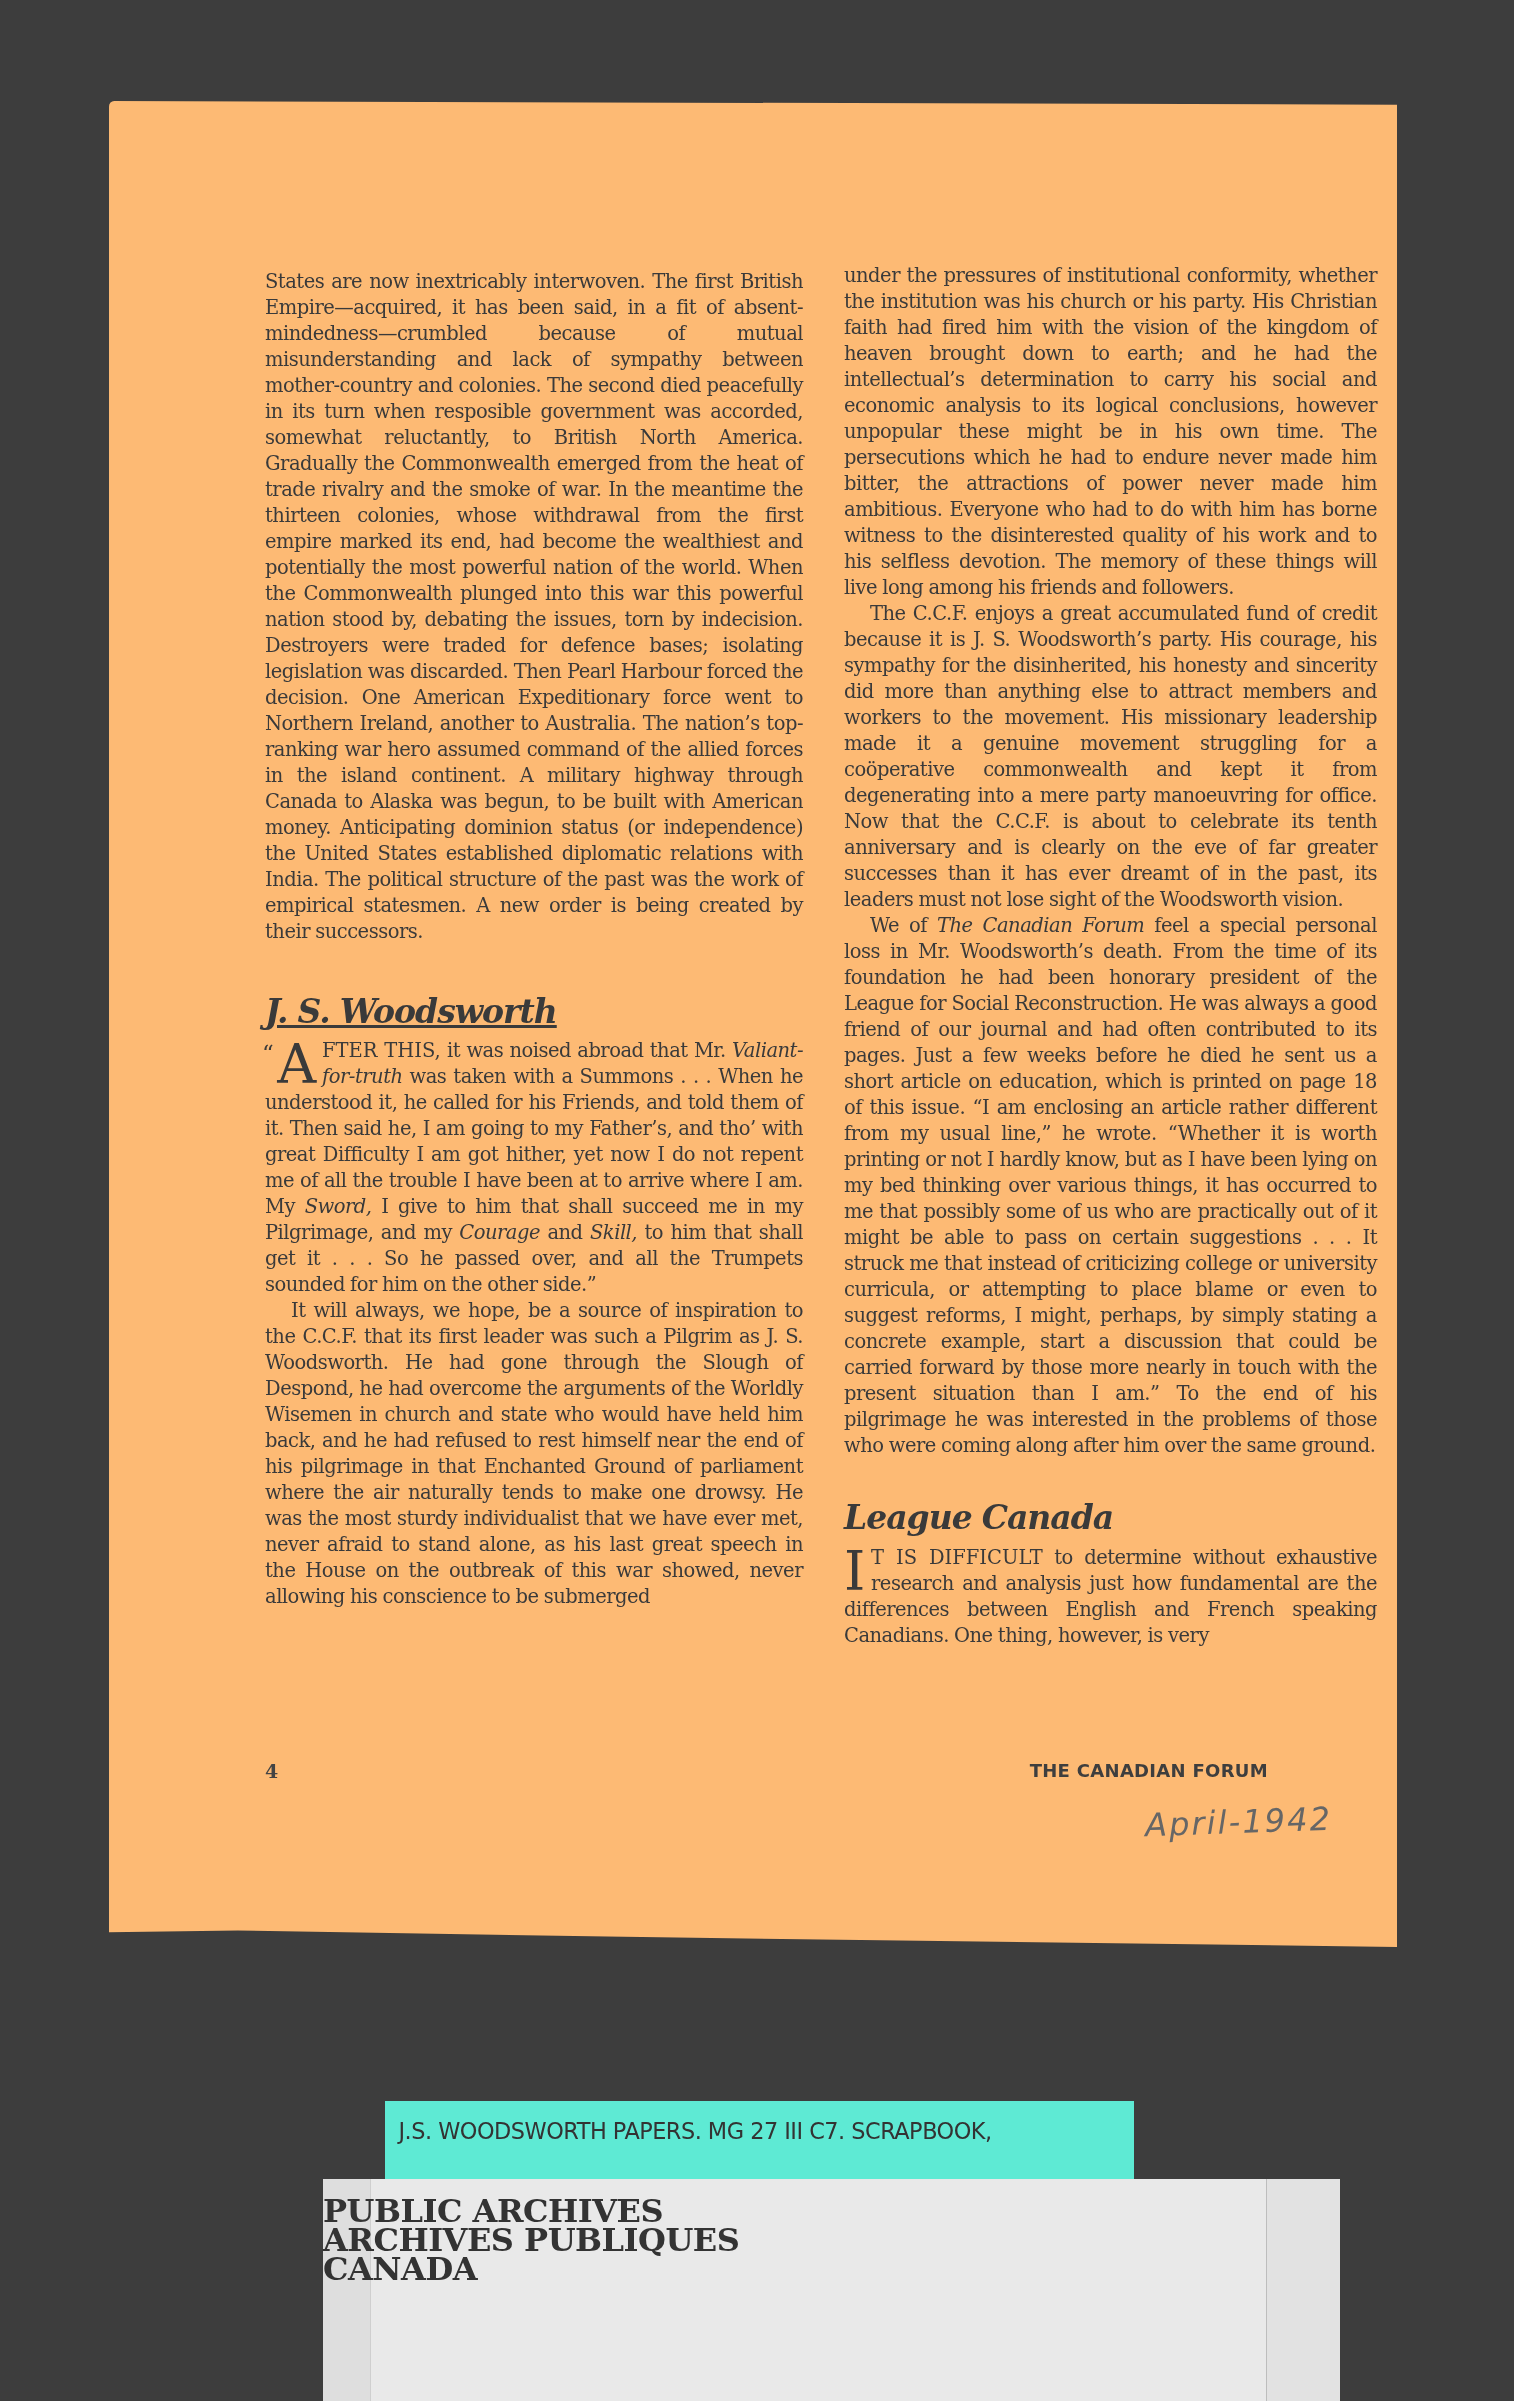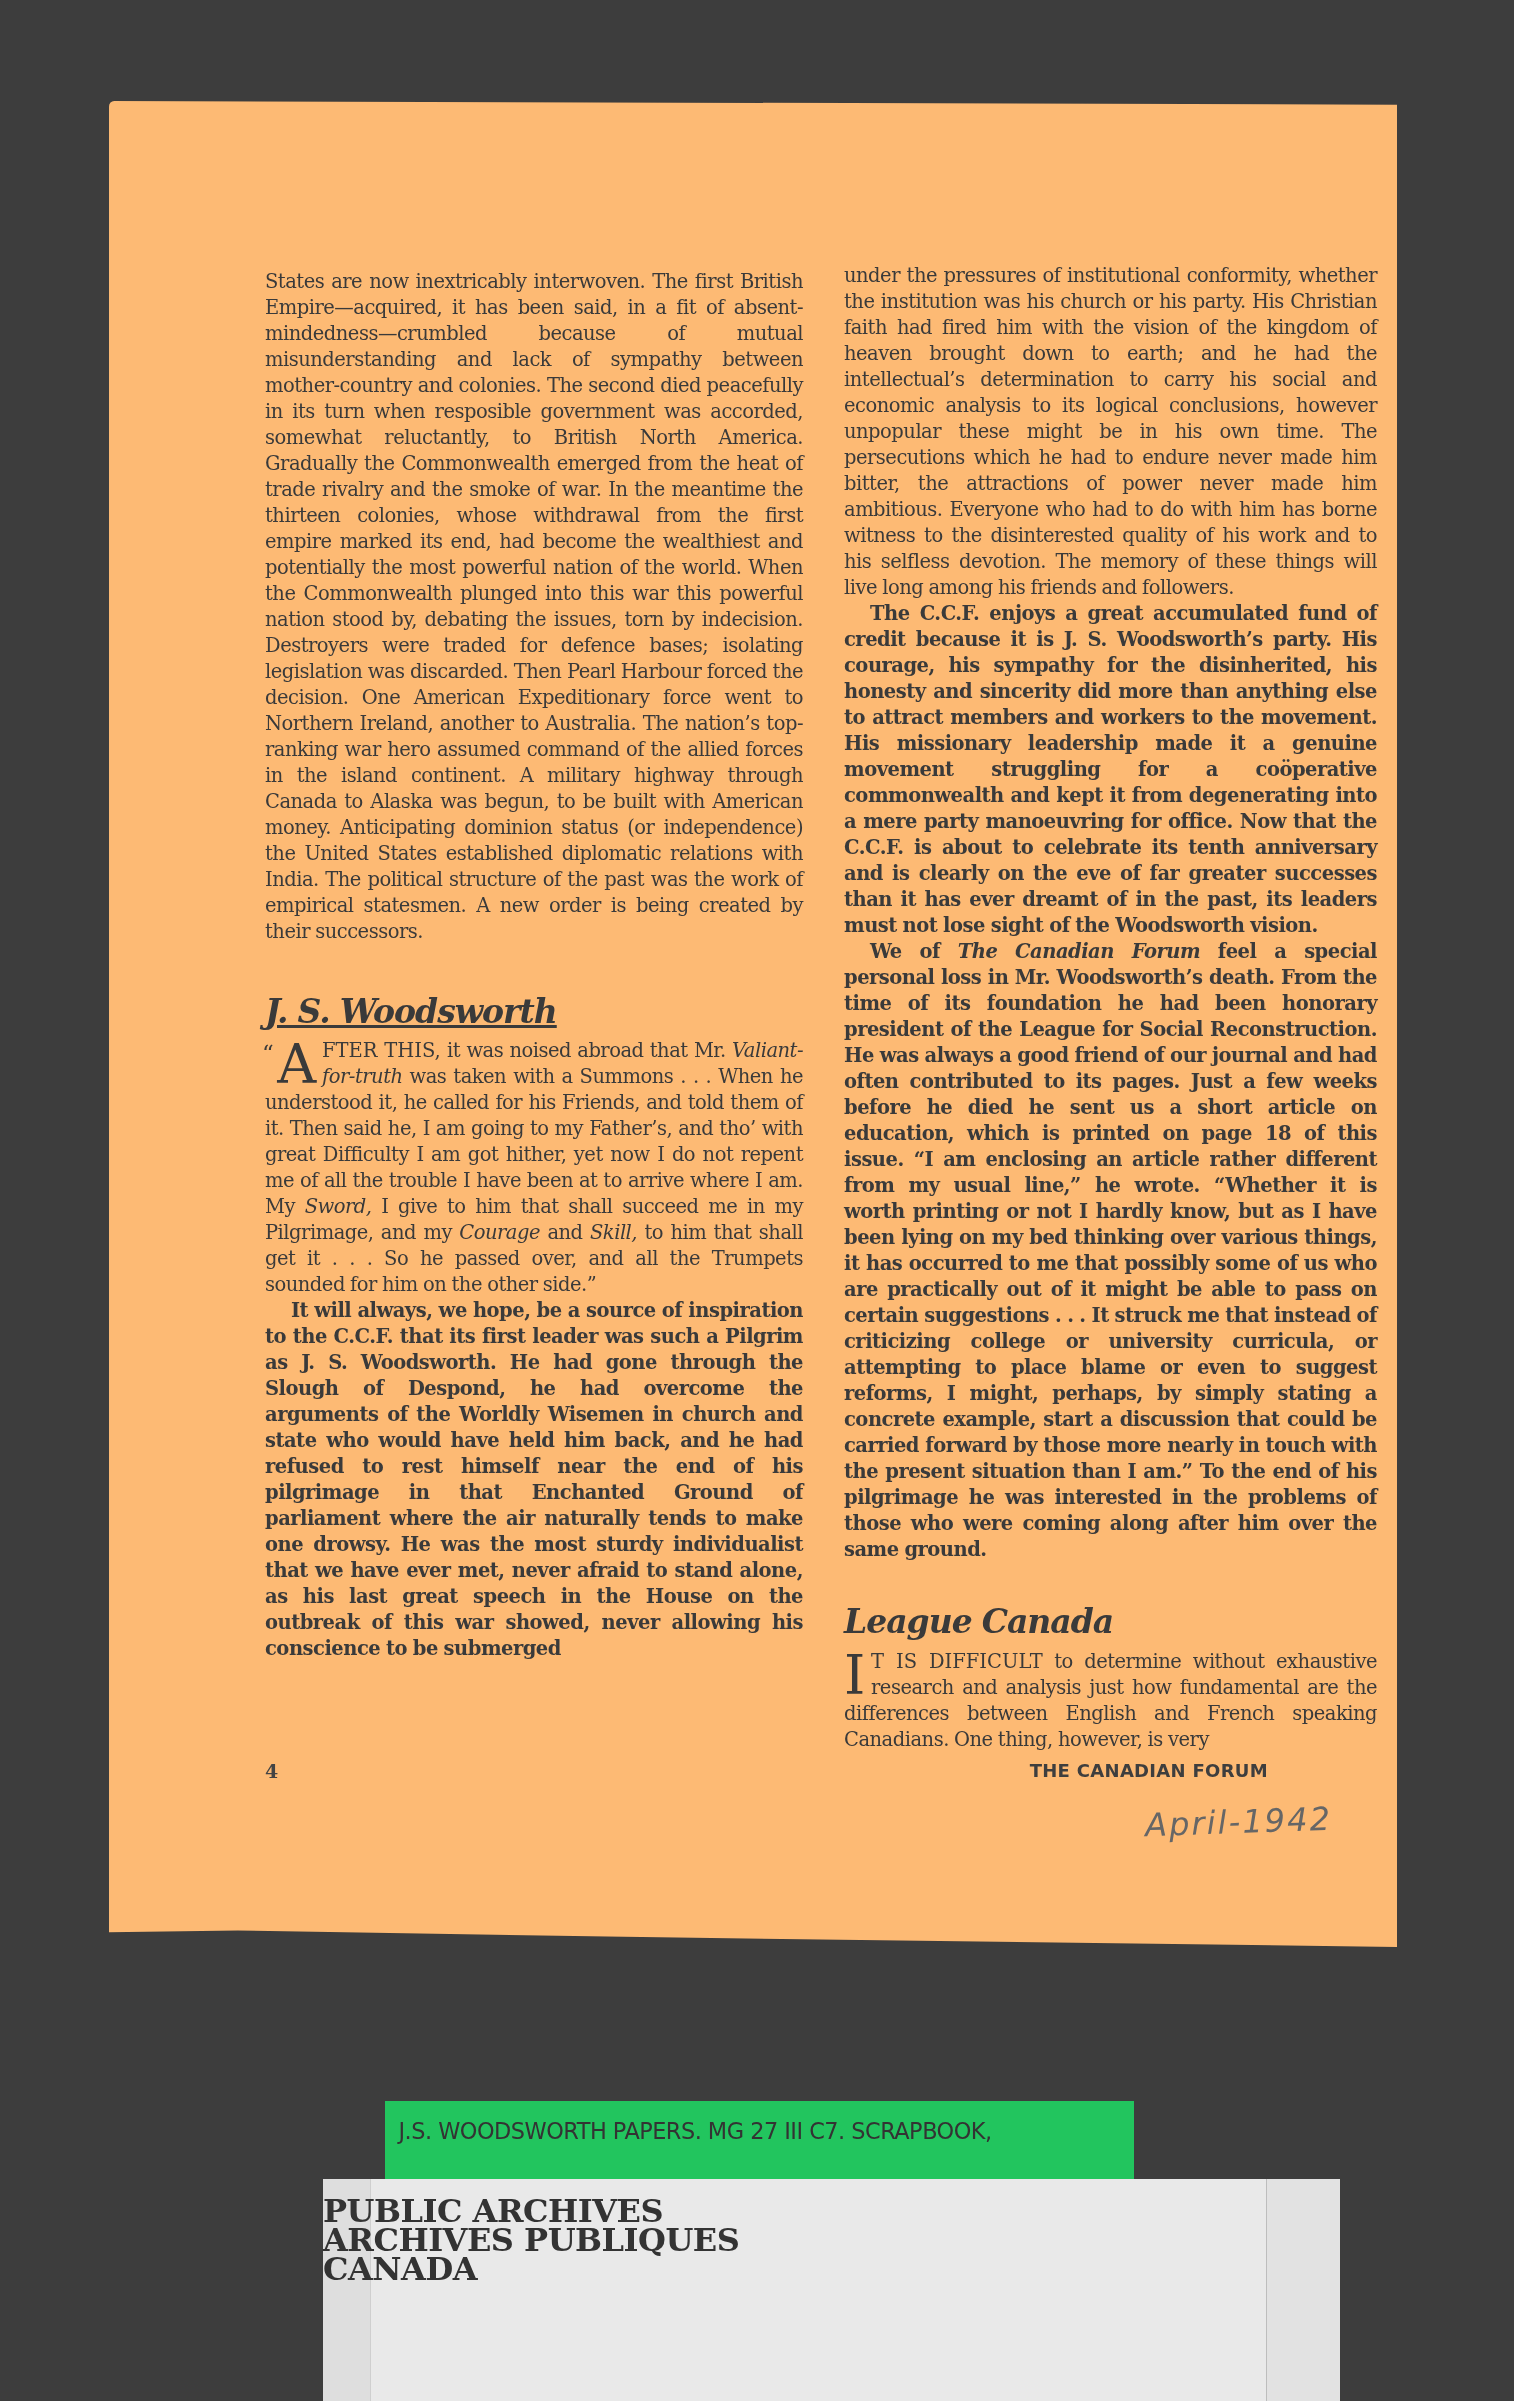--- a/index.html
+++ b/index.html
@@ -17,21 +17,21 @@
   .col {
     position: absolute; top: 168px;
     font-family: "DejaVu Serif", serif;
     font-size: 19.5px; line-height: 26px;
     color: #3a3a3a; text-align: justify; letter-spacing: -0.5px; word-spacing: -0.5px;
     hyphens: manual;
   }
   .col.left { left: 156px; width: 538px; }
   .col.right { left: 735px; width: 533px; top: 162px; }
   .col p { margin: 0; }
-  .col p.indent { text-indent: 26px; font-weight: bold; }
+  .col p.indent { text-indent: 26px; }
   .heading {
     font-family: "DejaVu Serif", serif; font-style: italic; font-weight: bold;
     font-size: 33px; line-height: 42px; color: #3a3a3a; letter-spacing: -1px;
     margin: 0;
   }
   .heading.woods { margin-top: 46px; margin-bottom: 5.2px; text-decoration: underline; }
   .heading.french { margin-top: 38px; margin-bottom: 6.2px; }
   .dropcap-wrap { position: relative; }
   .dropcap {
     float: left; font-size: 54px; line-height: 43px; font-weight: normal;
@@ -48,21 +48,21 @@
     position: absolute; right: 129px; top: 1659px; font-family: "DejaVu Sans", sans-serif;
     font-weight: bold; font-size: 18px; letter-spacing: 0.3px; color: #3e3e3e;
   }
   .handwritten {
     position: absolute; left: 1036px; top: 1702px; font-family: "DejaVu Sans", sans-serif;
     font-style: italic; font-size: 32px; color: #666; letter-spacing: 2.1px; transform: rotate(-2deg);
     font-weight: 200;
   }
   .label-top {
     position: absolute; left: 385px; top: 2101px; width: 749px; height: 83px;
-    background: #22c55e;
+    background: #5eead4;
     font-family: "DejaVu Sans", sans-serif; font-size: 22.4px; line-height: 29px; color: #333;
     padding: 15.6px 0 0 13.5px; box-sizing: border-box; letter-spacing: -0.5px;
   }
   .label-bottom {
     position: absolute; left: 323px; top: 2179px; width: 1017px; height: 223px;
     background: #e9e9e9;
     text-align: left; font-family: "DejaVu Serif", serif; font-weight: bold;
     color: #333; font-size: 32px; line-height: 29px; padding-top: 17.7px; box-sizing: border-box;
     letter-spacing: -0.5px;
   }

